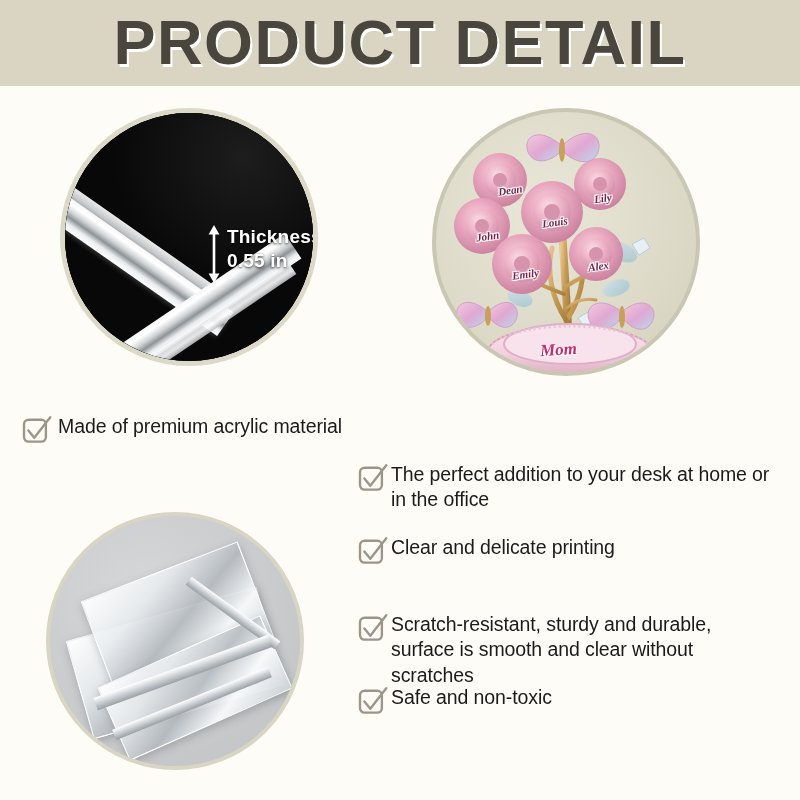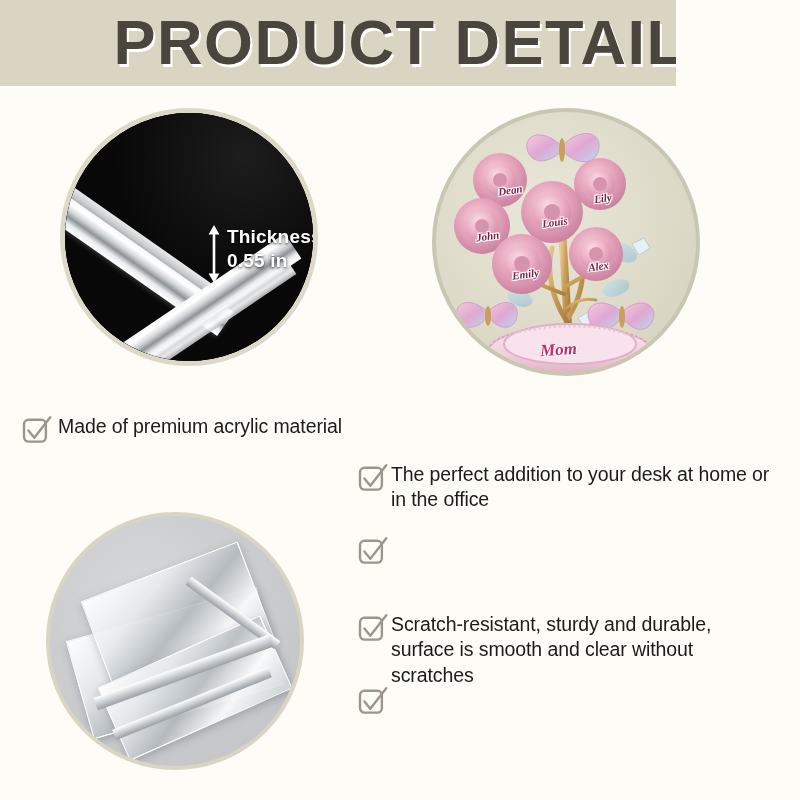--- a/index.html
+++ b/index.html
@@ -19,21 +19,21 @@
     width: 800px;
     height: 800px;
     background: #fdfcf6;
     overflow: hidden;
   }
 
   
   #header-banner {
     position: absolute;
     left: 0; top: 0;
-    width: 676px;
+    width: 800px;
     height: 86px;
     background: #d9d5c2;
     overflow: hidden;
     text-decoration: underline;
   }
   #page-title {
     position: absolute;
     left: 0;
     top: 6px;
     width: 800px;
@@ -433,34 +433,36 @@
     <div class="feature-text">The perfect addition to your desk at home or in the office</div>
   </div>
 
   <div class="feature-item" id="feature-2">
     <div class="check-box">
       <svg viewBox="0 0 34 34" width="31" height="31">
         <rect x="2.2" y="5.2" width="24" height="24" rx="5" ry="5" fill="none" stroke="#9c958a" stroke-width="2.6"></rect>
         <path d="M7 17 L13.5 25 L31 2.5" fill="none" stroke="#9c958a" stroke-width="2.6" stroke-linecap="round" stroke-linejoin="round"></path>
       </svg>
     </div>
+    <div class="feature-text">Clear and delicate printing</div>
   </div>
 
   <div class="feature-item" id="feature-3">
     <div class="check-box">
       <svg viewBox="0 0 34 34" width="31" height="31">
         <rect x="2.2" y="5.2" width="24" height="24" rx="5" ry="5" fill="none" stroke="#9c958a" stroke-width="2.6"></rect>
         <path d="M7 17 L13.5 25 L31 2.5" fill="none" stroke="#9c958a" stroke-width="2.6" stroke-linecap="round" stroke-linejoin="round"></path>
       </svg>
     </div>
     <div class="feature-text">Scratch-resistant, sturdy and durable, surface is smooth and clear without scratches</div>
   </div>
 
   <div class="feature-item" id="feature-4">
     <div class="check-box">
       <svg viewBox="0 0 34 34" width="31" height="31">
         <rect x="2.2" y="5.2" width="24" height="24" rx="5" ry="5" fill="none" stroke="#9c958a" stroke-width="2.6"></rect>
         <path d="M7 17 L13.5 25 L31 2.5" fill="none" stroke="#9c958a" stroke-width="2.6" stroke-linecap="round" stroke-linejoin="round"></path>
       </svg>
     </div>
+    <div class="feature-text">Safe and non-toxic</div>
   </div>
 
 </div>
 
 </body></html>

